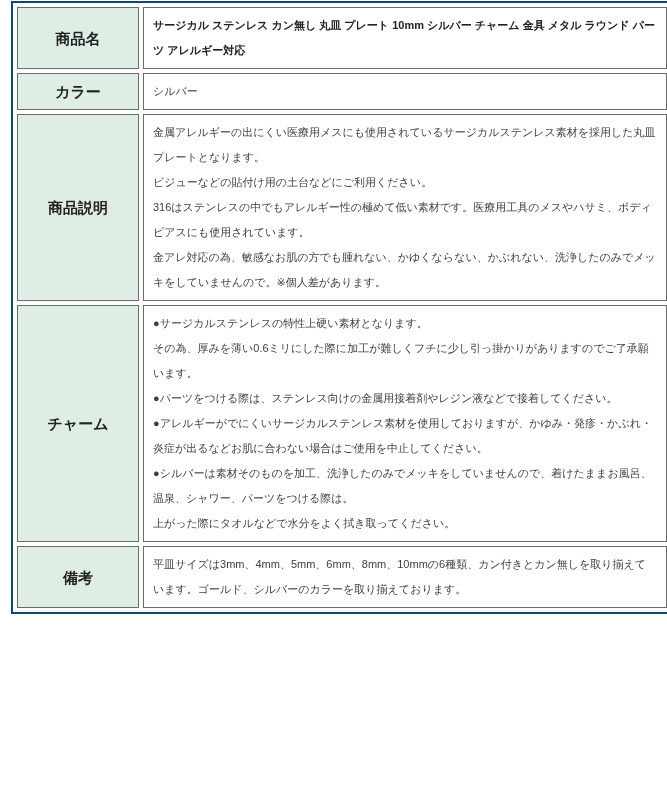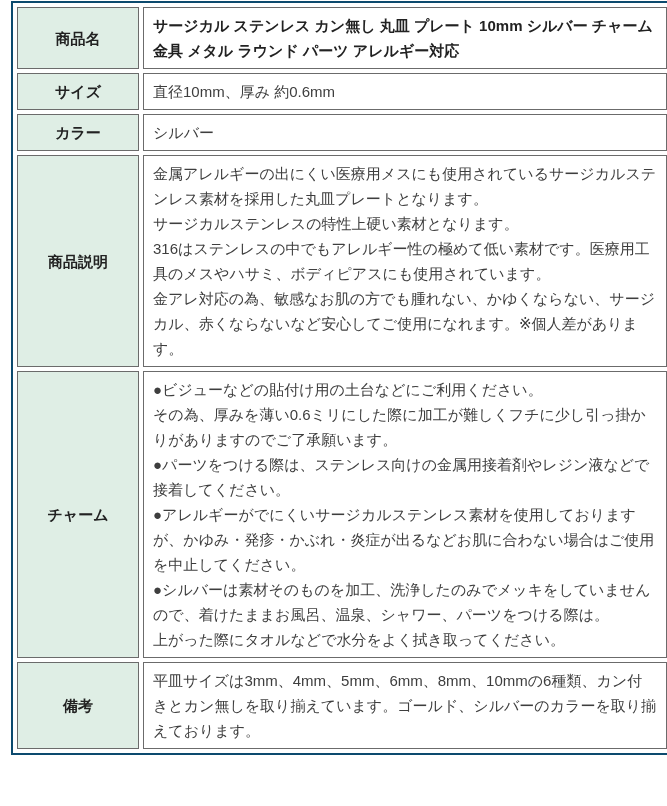--- a/index.html
+++ b/index.html
@@ -31,21 +31,21 @@
     font-size: 15px;
     font-weight: bold;
     color: #222222;
     text-align: center;
     vertical-align: middle;
     padding: 5px 4px;
     line-height: 25px;
   }
   table.spec-table td {
     border: 1px solid #6b6b6b;
-    font-size: 15px;
+    font-size: 11px;
     color: #3e3e3e;
     line-height: 25px;
     padding: 5px 9px;
     vertical-align: middle;
     background: #ffffff;
   }
   td p {
     margin: 0;
     padding: 0;
   }
@@ -60,44 +60,38 @@
 <div class="page">
   <table class="spec-table">
     <tbody>
       <tr>
         <th>商品名</th>
         <td>
           <p class="product-name">サージカル ステンレス カン無し 丸皿 プレート 10mm シルバー チャーム 金具 メタル ラウンド パーツ アレルギー対応</p>
         </td>
       </tr>
       <tr>
-        <th>サイズ</th>
-        <td>
-          <p>直径10mm、厚み 約0.6mm</p>
-        </td>
-      </tr>
-      <tr>
         <th>カラー</th>
         <td>
           <p>シルバー</p>
         </td>
       </tr>
       <tr>
         <th>商品説明</th>
         <td>
           <p>金属アレルギーの出にくい医療用メスにも使用されているサージカルステンレス素材を採用した丸皿プレートとなります。</p>
-          <p>サージカルステンレスの特性上硬い素材となります。</p>
+          <p>ビジューなどの貼付け用の土台などにご利用ください。</p>
           <p>316はステンレスの中でもアレルギー性の極めて低い素材です。医療用工具のメスやハサミ、ボディピアスにも使用されています。</p>
-          <p>金アレ対応の為、敏感なお肌の方でも腫れない、かゆくならない、サージカル、赤くならないなど安心してご使用になれます。※個人差があります。</p>
+          <p>金アレ対応の為、敏感なお肌の方でも腫れない、かゆくならない、かぶれない、洗浄したのみでメッキをしていませんので。※個人差があります。</p>
         </td>
       </tr>
       <tr>
         <th>チャーム</th>
         <td>
-          <p>●ビジューなどの貼付け用の土台などにご利用ください。</p>
+          <p>●サージカルステンレスの特性上硬い素材となります。</p>
           <p>その為、厚みを薄い0.6ミリにした際に加工が難しくフチに少し引っ掛かりがありますのでご了承願います。</p>
           <p>●パーツをつける際は、ステンレス向けの金属用接着剤やレジン液などで接着してください。</p>
           <p>●アレルギーがでにくいサージカルステンレス素材を使用しておりますが、かゆみ・発疹・かぶれ・炎症が出るなどお肌に合わない場合はご使用を中止してください。</p>
           <p>●シルバーは素材そのものを加工、洗浄したのみでメッキをしていませんので、着けたままお風呂、温泉、シャワー、パーツをつける際は。</p>
           <p>上がった際にタオルなどで水分をよく拭き取ってください。</p>
         </td>
       </tr>
       <tr>
         <th>備考</th>
         <td>

